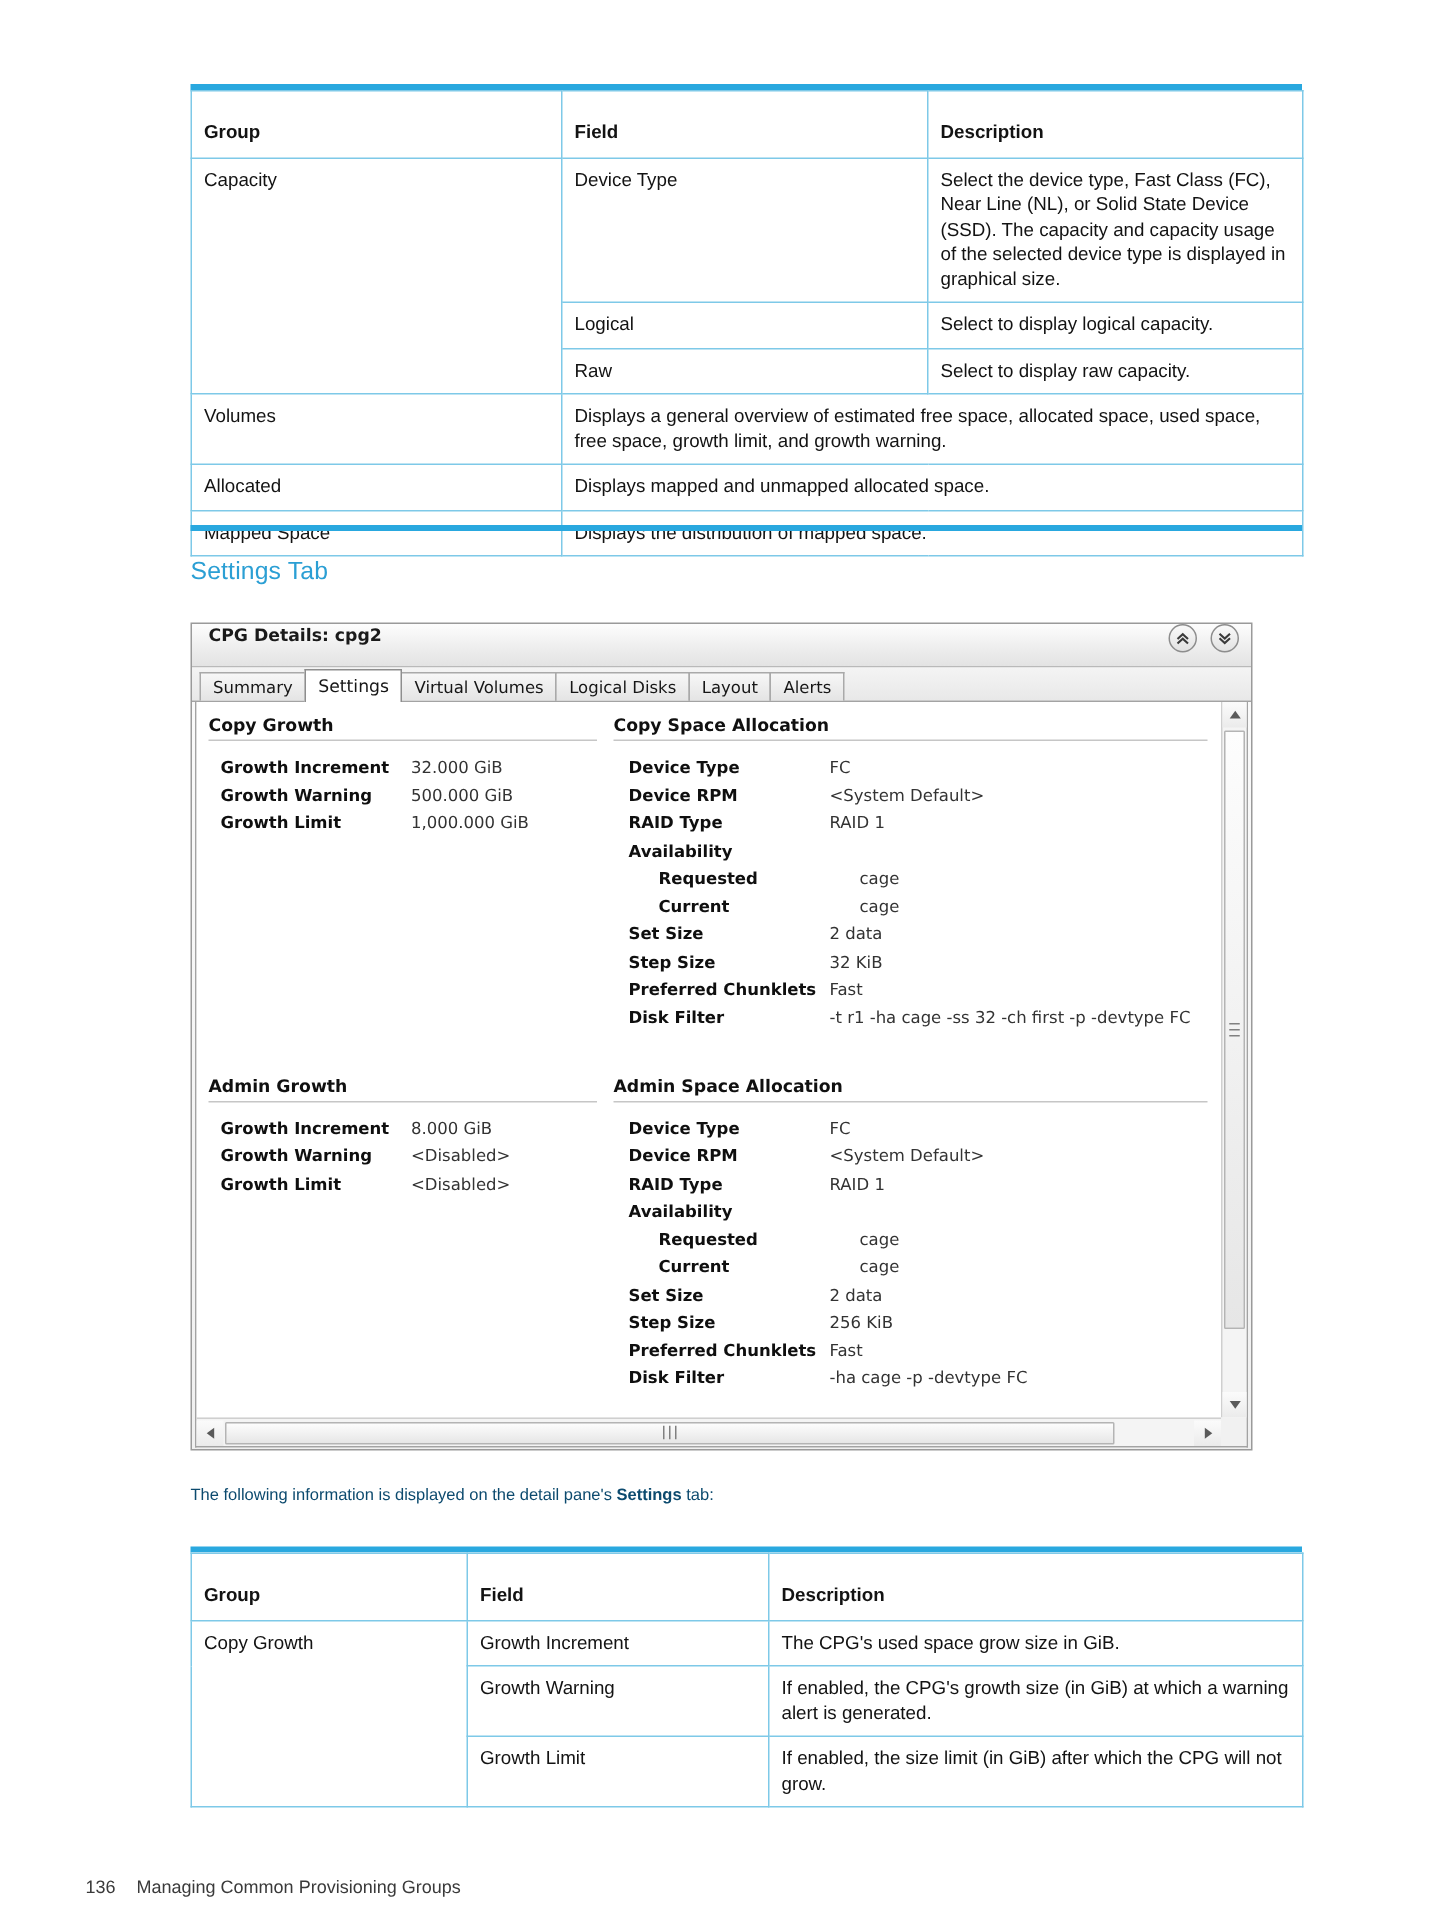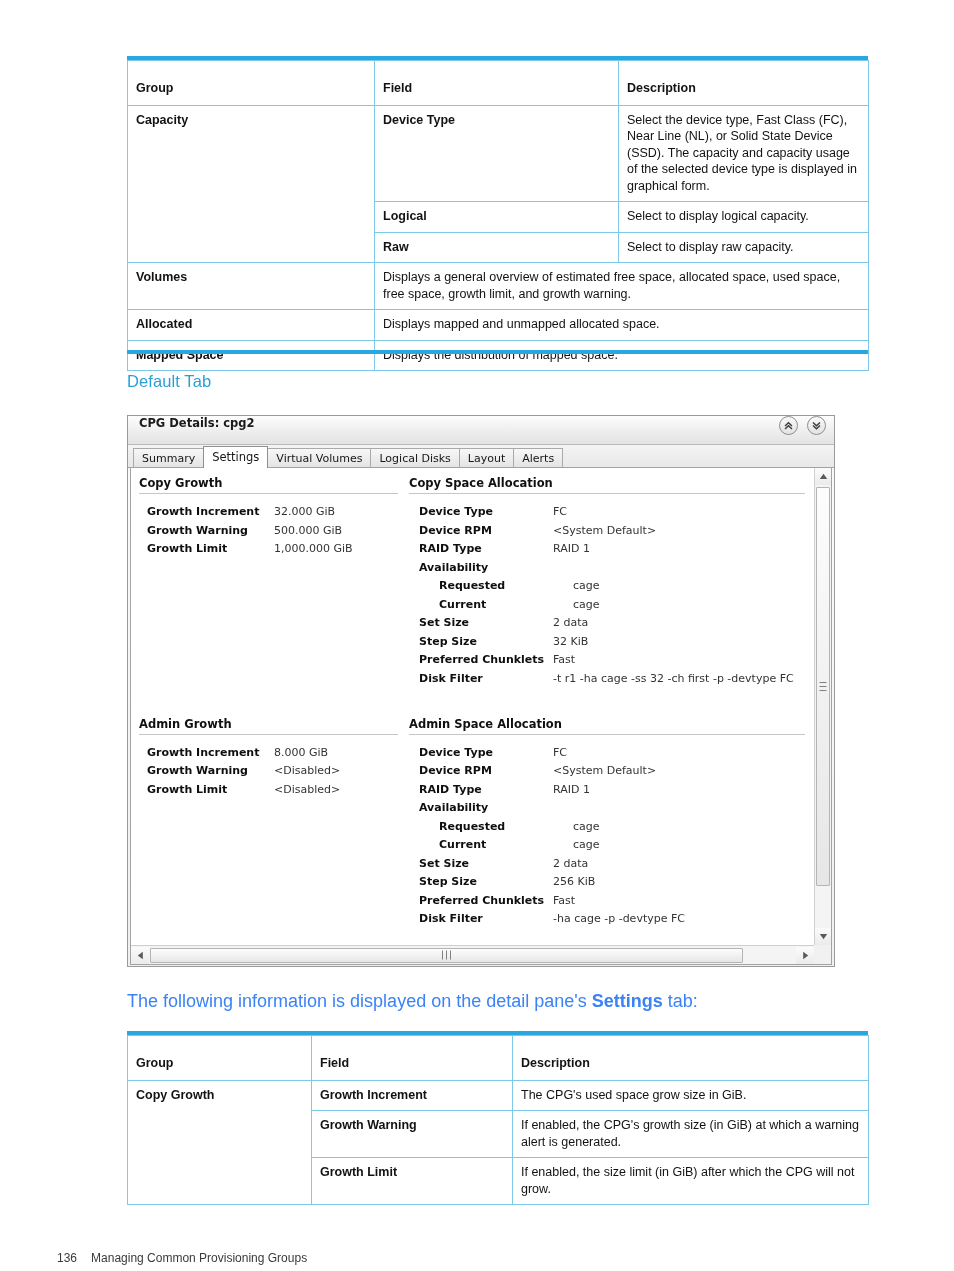--- a/index.html
+++ b/index.html
@@ -34,42 +34,42 @@
     color: #131313;
   }
   .doc-table .hdr td {
     font-weight: bold;
     font-size: 12.5px;
     padding-top: 19px;
     padding-bottom: 8px;
   }
   .doc-table .grp,
   .doc-table .fld {
-    font-weight: bold;
+    font-weight: normal;
   }
 
   .rule-top, .rule-bottom {
     position: absolute;
     height: 4px;
     background: #29a8df;
   }
 
   
   .section-heading {
     position: absolute;
     font-size: 16.5px;
     color: #2b9fd4;
     letter-spacing: 0.1px;
   }
 
   
   .para {
     position: absolute;
-    font-size: 18px;
-    color: #3b82f6;
+    font-size: 11px;
+    color: #0c4a6e;
   }
   .para b { font-weight: bold; }
 
   
   .footer {
     position: absolute;
     font-size: 12px;
     color: #3a3a3a;
   }
   .footer .pg { margin-right: 14px; }
@@ -296,21 +296,21 @@
   </colgroup>
   <tbody>
     <tr class="hdr">
       <td>Group</td>
       <td>Field</td>
       <td>Description</td>
     </tr>
     <tr>
       <td rowspan="3" class="grp">Capacity</td>
       <td class="fld">Device Type</td>
-      <td>Select the device type, Fast Class (FC), Near Line (NL), or Solid State Device (SSD). The capacity and capacity usage of the selected device type is displayed in graphical form.</td>
+      <td>Select the device type, Fast Class (FC), Near Line (NL), or Solid State Device (SSD). The capacity and capacity usage of the selected device type is displayed in graphical size.</td>
     </tr>
     <tr>
       <td class="fld">Logical</td>
       <td>Select to display logical capacity.</td>
     </tr>
     <tr>
       <td class="fld">Raw</td>
       <td>Select to display raw capacity.</td>
     </tr>
     <tr>
@@ -322,21 +322,21 @@
       <td colspan="2">Displays mapped and unmapped allocated space.</td>
     </tr>
     <tr>
       <td class="grp">Mapped Space</td>
       <td colspan="2">Displays the distribution of mapped space.</td>
     </tr>
   </tbody>
 </table>
 <div class="rule-bottom" style="left:127px; top:350px; width:741px;"></div>
 
-<div class="section-heading" style="left:127px; top:372px;">Default Tab</div>
+<div class="section-heading" style="left:127px; top:372px;">Settings Tab</div>
 
 <div class="app-window">
 
   <div class="app-titlebar">
     <div class="app-title">CPG Details: cpg2</div>
     <span class="tb-btn">
       <svg width="13" height="13" viewBox="0 0 13 13">
         <polyline points="3,7 6.5,3.8 10,7" fill="none" stroke="#3a3a3a" stroke-width="1.4"></polyline>
         <polyline points="3,10 6.5,6.8 10,10" fill="none" stroke="#3a3a3a" stroke-width="1.4"></polyline>
       </svg>

